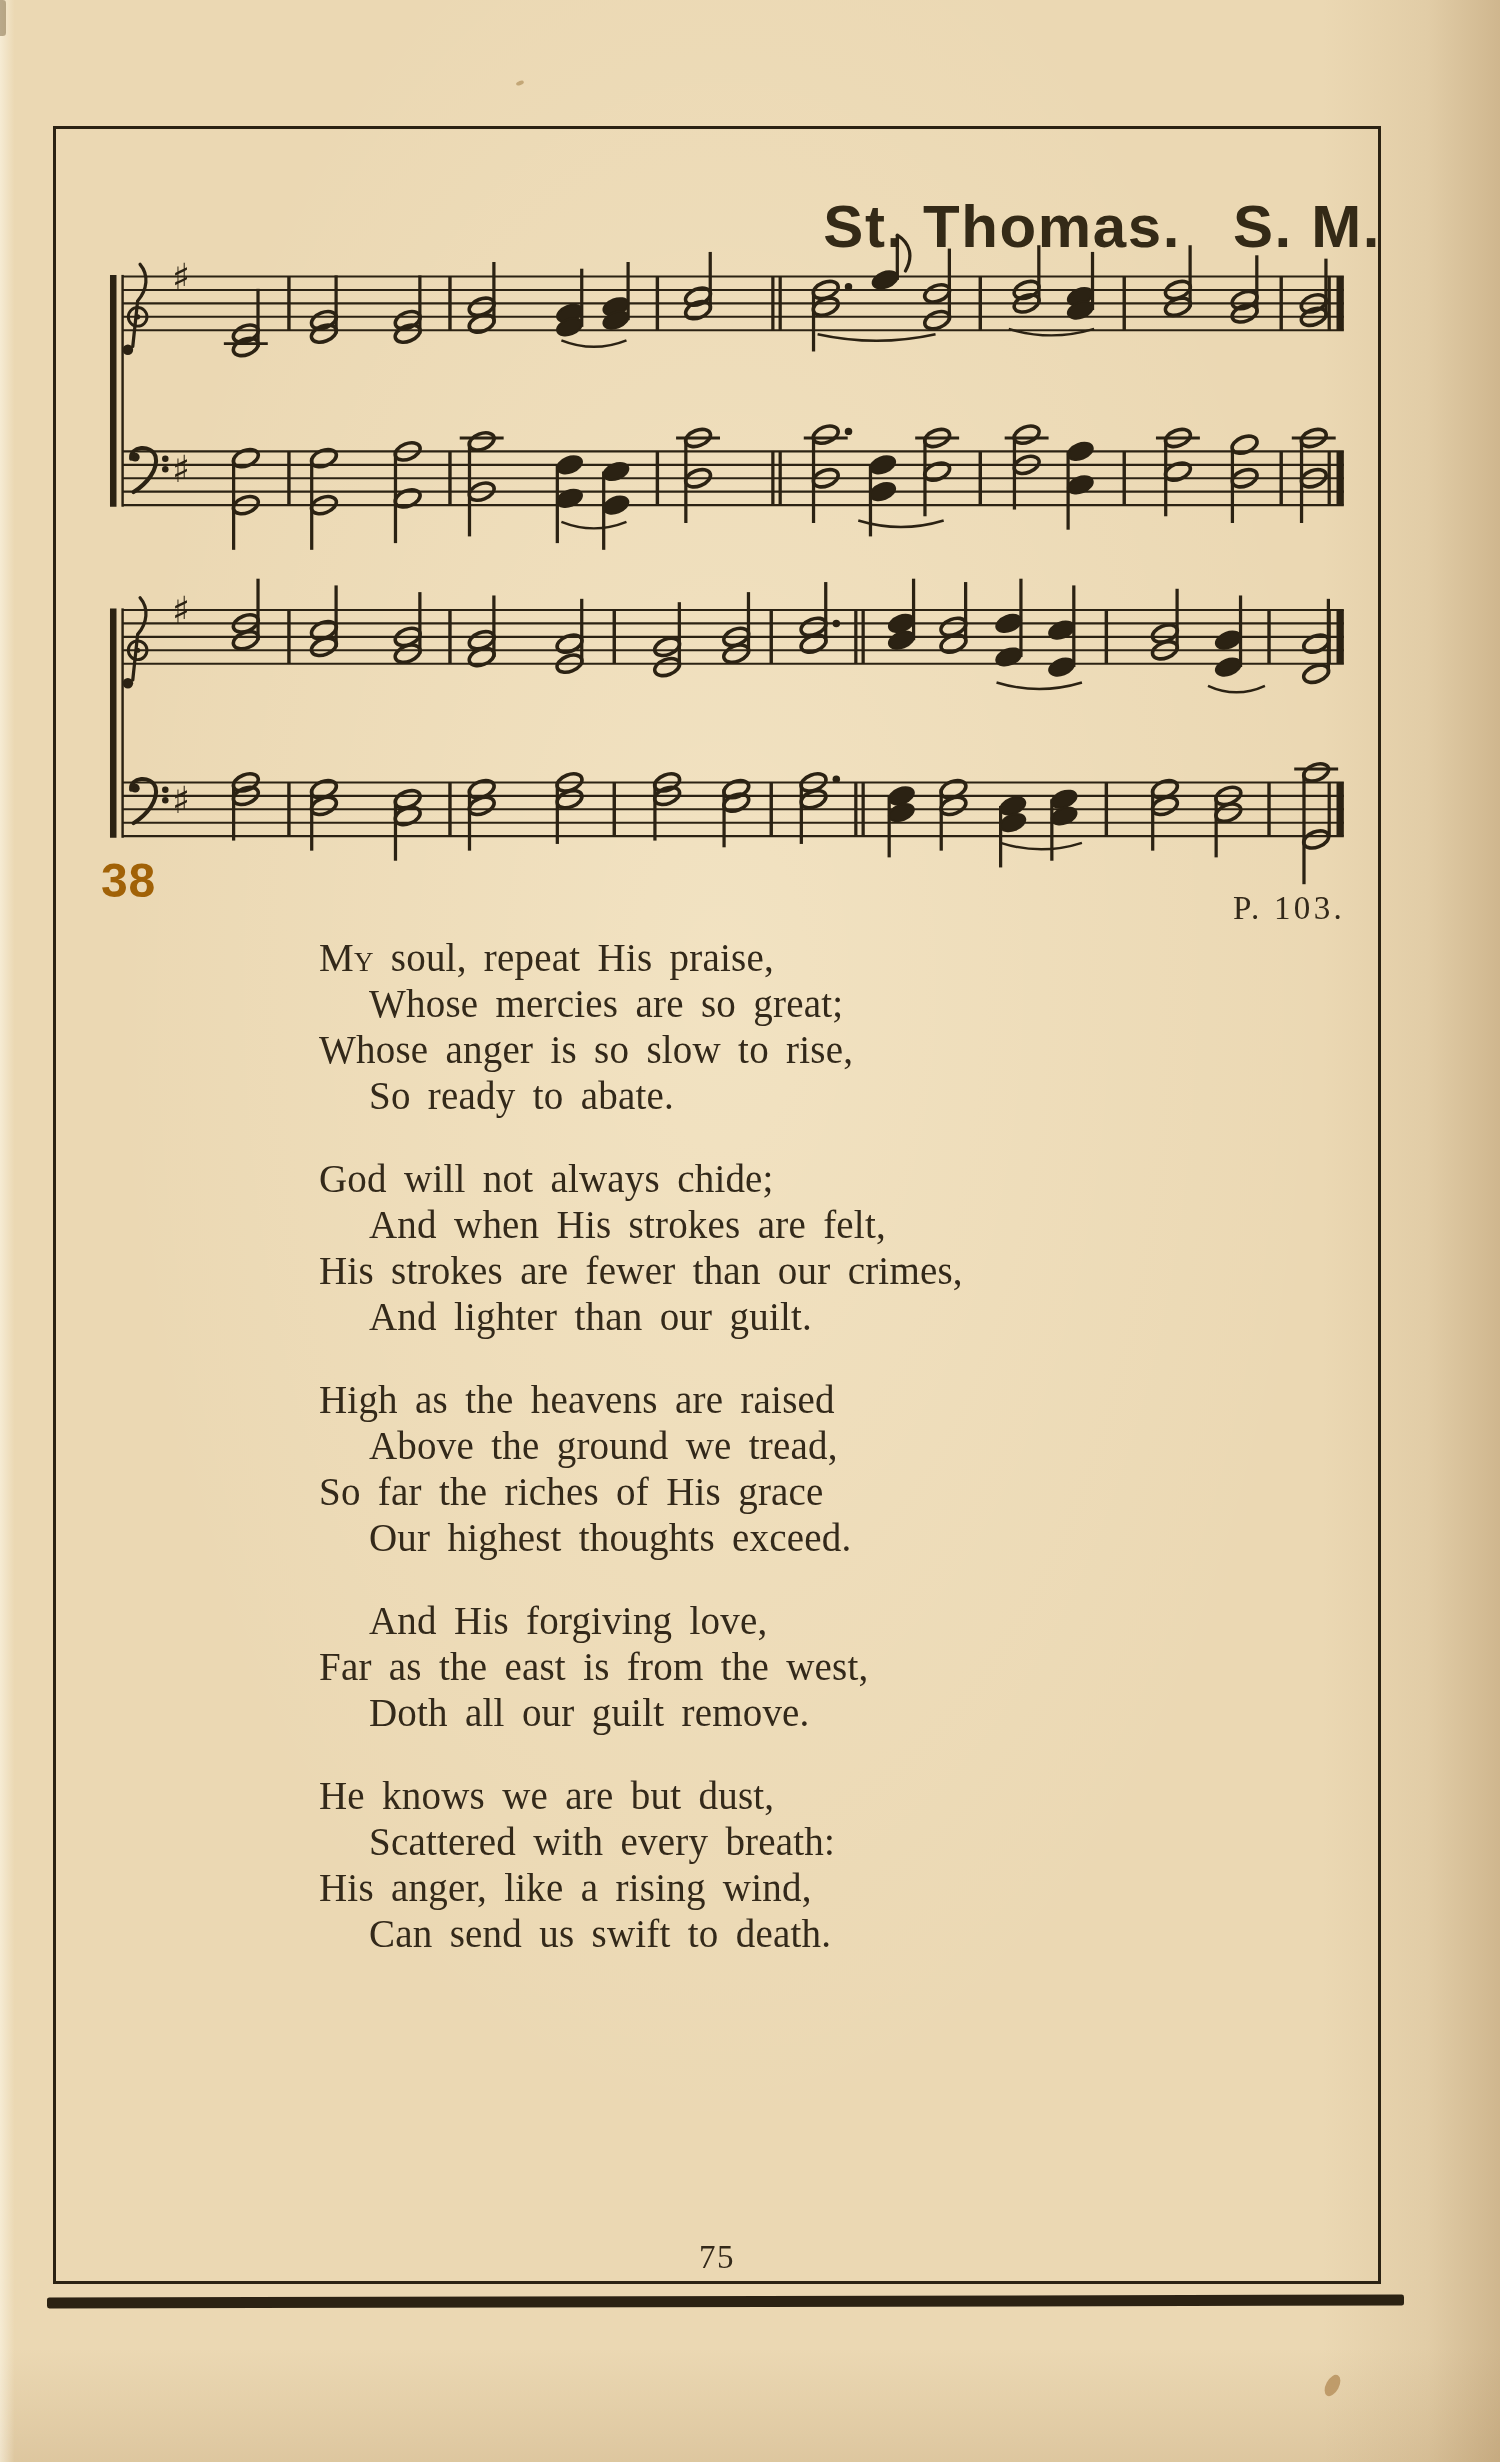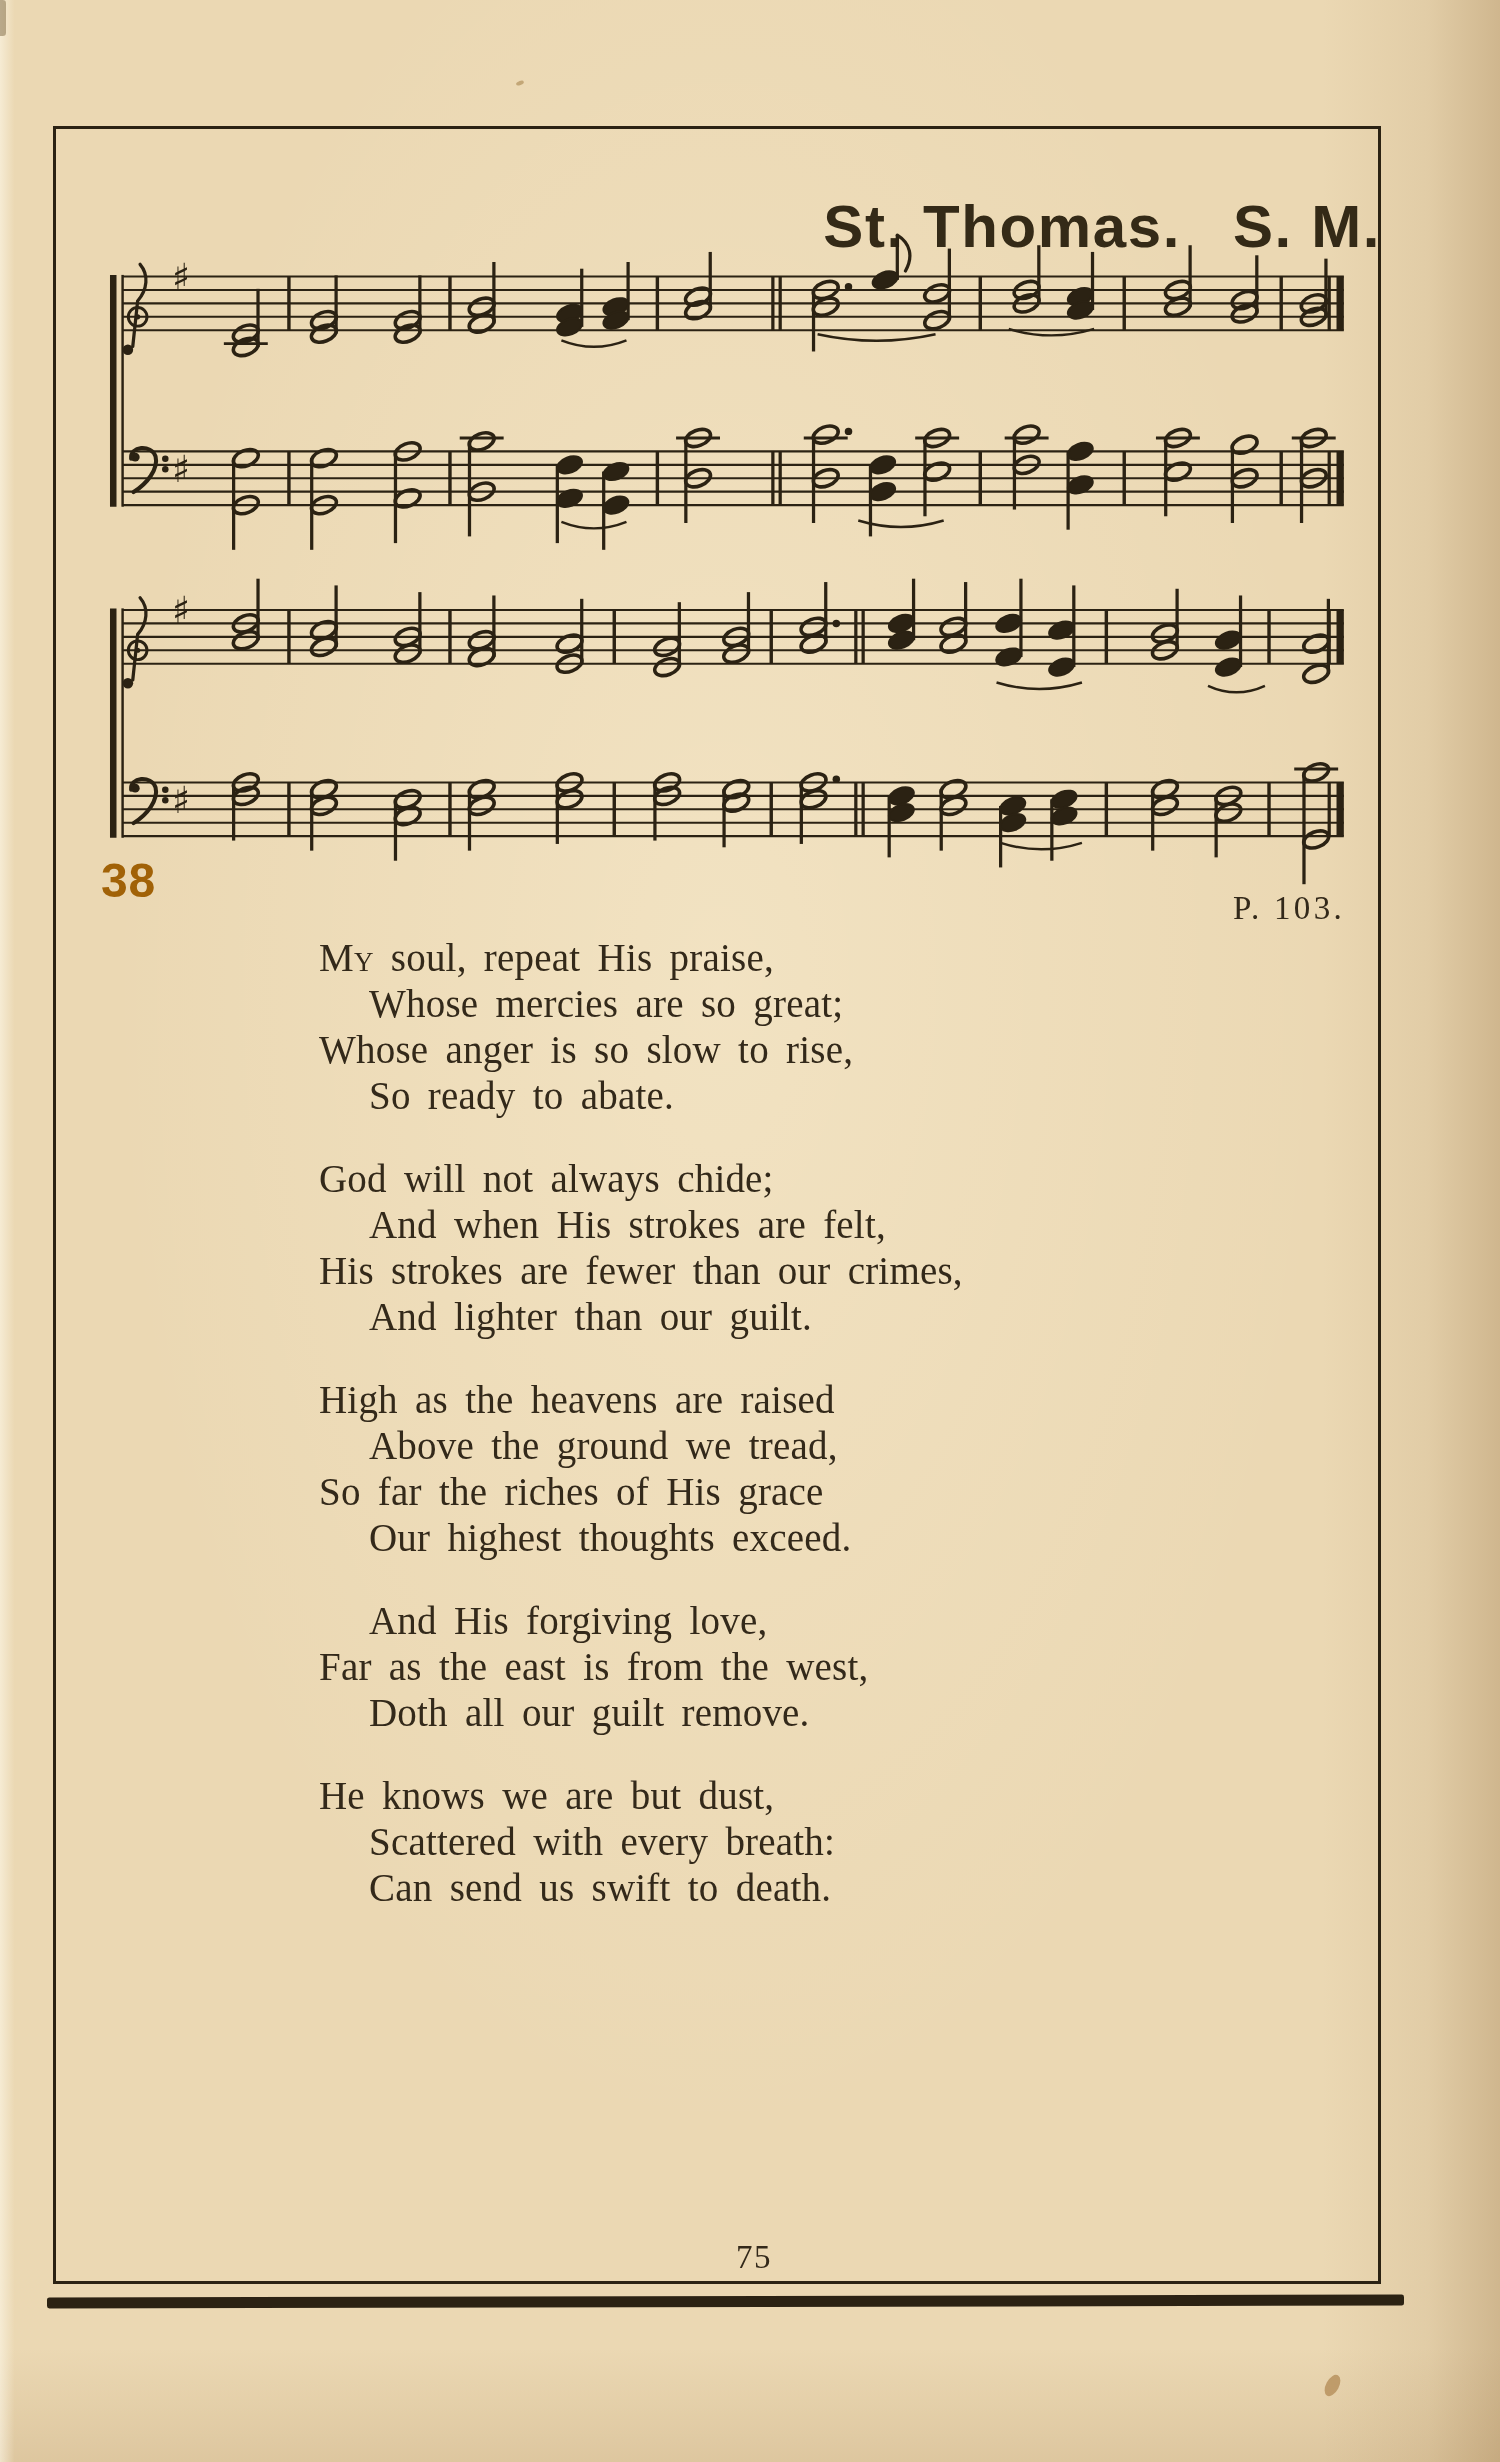--- a/index.html
+++ b/index.html
@@ -43,21 +43,21 @@
     position:absolute;left:319px;top:935px;width:911px;
     font-size:39px;line-height:46px;color:#33291a;
     word-spacing:7.3px;letter-spacing:0.2px;
   }
   .verse{margin-bottom:37px;}
   .vline{white-space:nowrap;}
   .vline.indent{padding-left:50px;}
   .lead{font-variant:small-caps;}
   .page-number{
     position:absolute;left:53px;top:2239px;width:1328px;text-align:center;
-    font-size:33px;color:#33291a;letter-spacing:1.6px;margin-left:37px;
+    font-size:33px;color:#33291a;letter-spacing:1.6px;
   }
   svg.music{position:absolute;left:0;top:0;pointer-events:none;}
   .fleck1{position:absolute;left:1326px;top:2374px;width:13px;height:23px;
     background:#b18a54;border-radius:50%;transform:rotate(28deg);opacity:.75;}
   .fleck2{position:absolute;left:0;top:0;width:5.7px;height:36px;
     background:#6f5834;opacity:.45;border-radius:0 3.3px 3.3px 0;}
   .fleck3{position:absolute;left:516px;top:81px;width:8.1px;height:4.1px;
     background:#a9854f;border-radius:50%;transform:rotate(-20deg);opacity:.6;}
 </style>
 </head>
@@ -385,20 +385,21 @@
       <div class="vline indent"><span>Our highest thoughts exceed.</span></div>
     </div>
     <div class="verse">
       <div class="vline indent"><span>And His forgiving love,</span></div>
       <div class="vline"><span>Far as the east is from the west,</span></div>
       <div class="vline indent"><span>Doth all our guilt remove.</span></div>
     </div>
     <div class="verse">
       <div class="vline"><span>He knows we are but dust,</span></div>
       <div class="vline indent"><span>Scattered with every breath:</span></div>
+      <div class="vline"><span>His anger, like a rising wind,</span></div>
       <div class="vline indent"><span>Can send us swift to death.</span></div>
     </div>
   </div>
 
 <div class="page-number">75</div>
 
 <div class="bottom-rule"></div>
 <div class="fleck1"></div>
 
 

